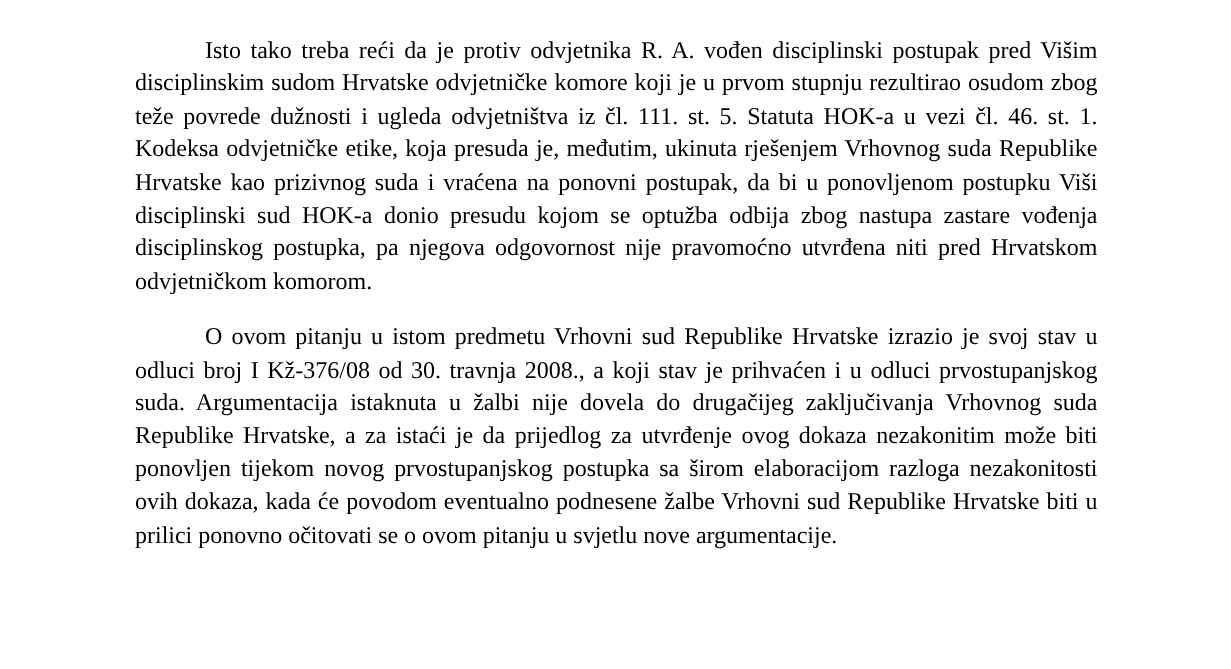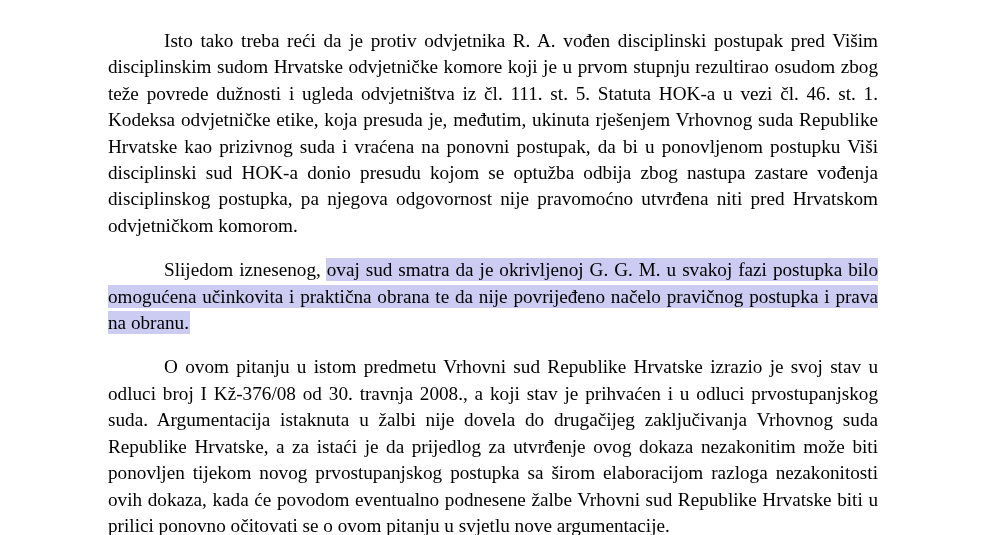--- a/index.html
+++ b/index.html
@@ -44,18 +44,17 @@
   }
 </style>
 </head>
 <body>
 
 <div class="page">
   <div class="doc-body">
 
     <p class="para">Isto tako treba reći da je protiv odvjetnika R. A. vođen disciplinski postupak pred Višim disciplinskim sudom Hrvatske odvjetničke komore koji je u prvom stupnju rezultirao osudom zbog teže povrede dužnosti i ugleda odvjetništva iz čl. 111. st. 5. Statuta HOK-a u vezi čl. 46. st. 1. Kodeksa odvjetničke etike, koja presuda je, međutim, ukinuta rješenjem Vrhovnog suda Republike Hrvatske kao prizivnog suda i vraćena na ponovni postupak, da bi u ponovljenom postupku Viši disciplinski sud HOK-a donio presudu kojom se optužba odbija zbog nastupa zastare vođenja disciplinskog postupka, pa njegova odgovornost nije pravomoćno utvrđena niti pred Hrvatskom odvjetničkom komorom.</p>
 
-    <p class="para"><span>Slijedom iznesenog, </span><span class="hl">ovaj sud smatra da je okrivljenoj G. G. M. u svakoj fazi postupka bilo omogućena učinkovita i praktična obrana te da nije povrijeđeno načelo pravičnog postupka i prava na obranu.</span></p>
 
     <p class="para">O ovom pitanju u istom predmetu Vrhovni sud Republike Hrvatske izrazio je svoj stav u odluci broj I Kž-376/08 od 30. travnja 2008., a koji stav je prihvaćen i u odluci prvostupanjskog suda. Argumentacija istaknuta u žalbi nije dovela do drugačijeg zaključivanja Vrhovnog suda Republike Hrvatske, a za istaći je da prijedlog za utvrđenje ovog dokaza nezakonitim može biti ponovljen tijekom novog prvostupanjskog postupka sa širom elaboracijom razloga nezakonitosti ovih dokaza, kada će povodom eventualno podnesene žalbe Vrhovni sud Republike Hrvatske biti u prilici ponovno očitovati se o ovom pitanju u svjetlu nove argumentacije.</p>
 
   </div>
 </div>
 
 </body></html>

